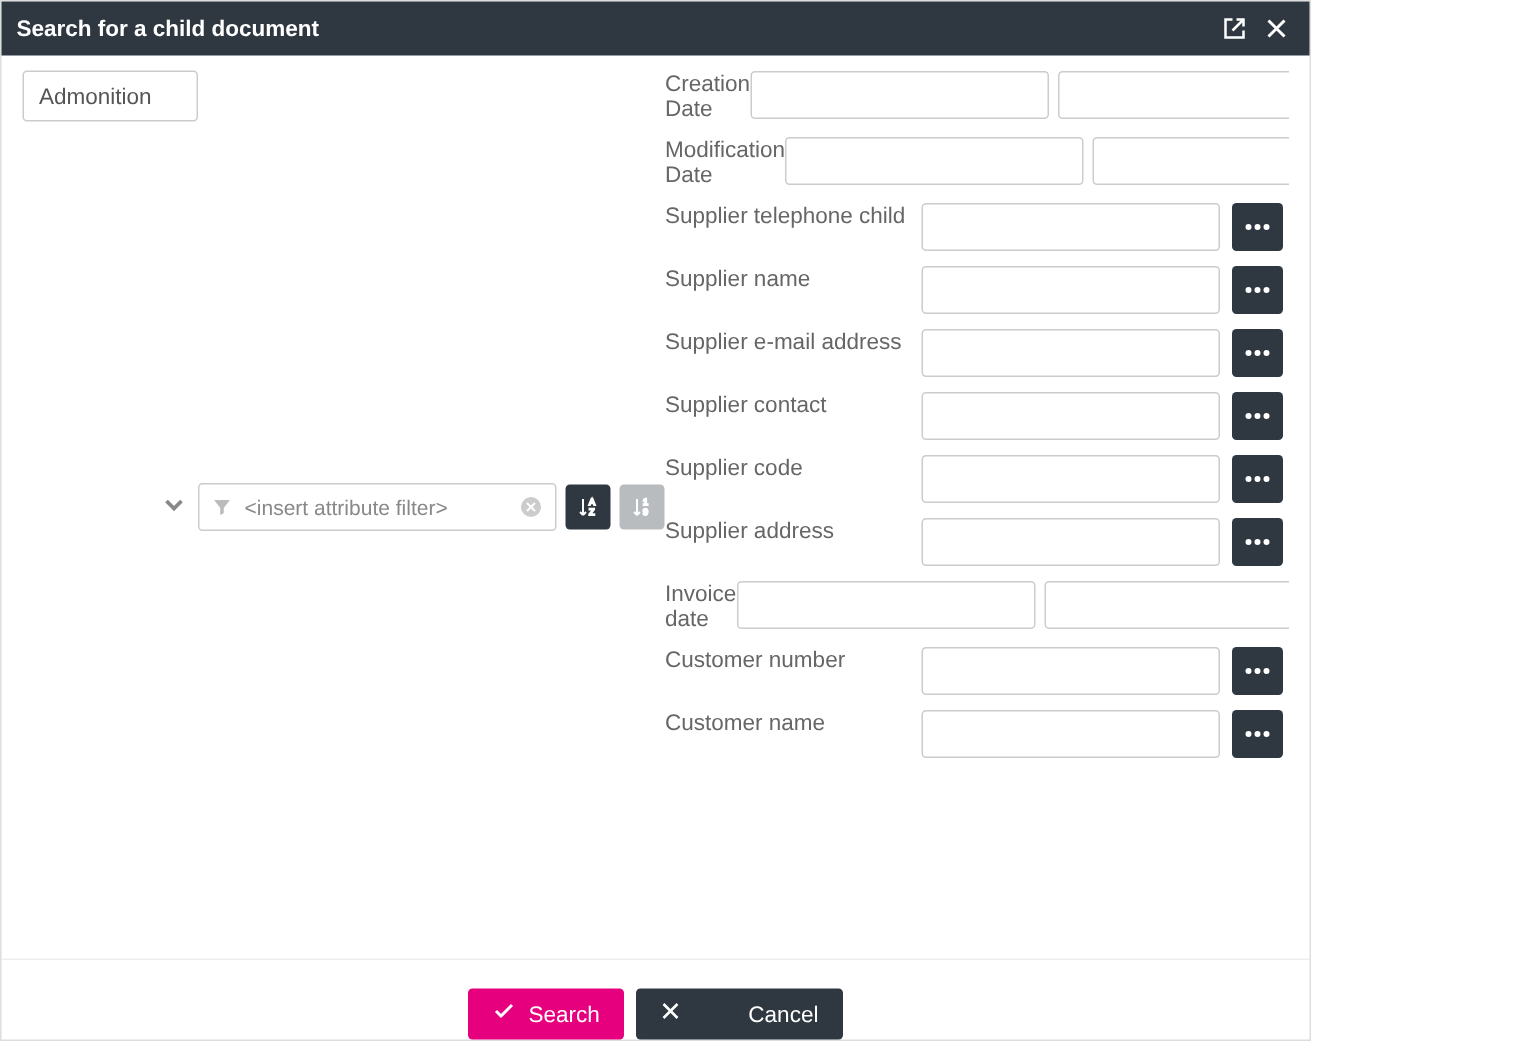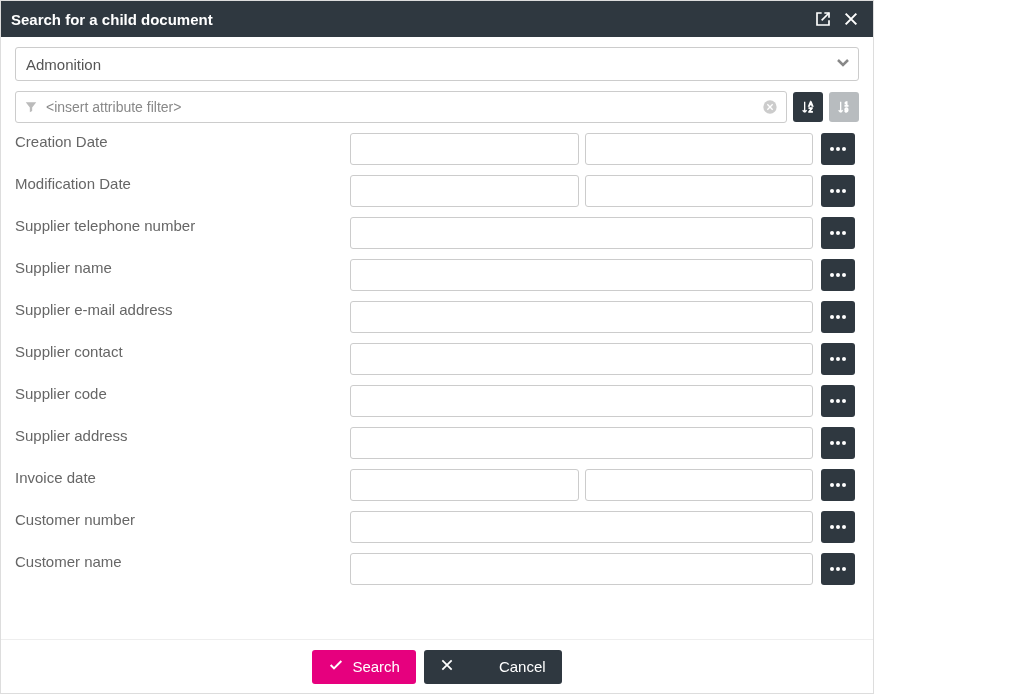--- a/index.html
+++ b/index.html
@@ -1,40 +1,40 @@
 <!DOCTYPE html>
 <html><head>
 <meta charset="utf-8">
 <style>
   * { box-sizing: border-box; }
   html, body { margin:0; padding:0; font-family:"Segoe UI",Arial,sans-serif; font-size:14px; color:#555; background:#fff;}
   .dialog { width:874px; height:694px; display:flex; flex-direction:column; border:1px solid #ddd; }
   .titlebar { background:#2f3840; color:#fff; display:flex; align-items:center; padding:0 10px; height:36px; font-size:15px; }
   .titlebar .title { flex:1; font-weight:600;}
   .titlebar .tb-icon { width:24px; height:24px; display:flex; align-items:center; justify-content:center; cursor:pointer; color:#fff; margin-left:4px;}
-  .content { flex:1; overflow:hidden; display:flex; flex-direction:column; padding:10px 14px 0 14px; position:relative;}
+  .content { flex:1; overflow:hidden; display:flex; flex-direction:row; padding:10px 14px 0 14px; position:relative;}
   .select-row { position:relative; margin-bottom:10px;}
   .select { width:100%; border:1px solid #ccc; border-radius:3px; height:34px; padding:0 30px 0 10px; display:flex; align-items:center; font-size:15px; color:#555; cursor:pointer; background:#fff;}
   .select-chevron { position:absolute; right:6px; top:50%; transform:translateY(-50%); color:#777; pointer-events:none;}
   .filter-row { display:flex; align-items:center; gap:6px; margin-bottom:10px;}
   .filter-box { flex:1; border:1px solid #ccc; border-radius:3px; height:32px; display:flex; align-items:center; padding:0 8px; color:#999; position:relative;}
   .filter-box .funnel { color:#bbb; margin-right:6px; display:flex;}
   .filter-box input { flex:1; border:none; outline:none; font-size:14px; color:#555; font-style:normal;}
   .filter-box input::placeholder { color:#888; }
   .filter-box .clear { color:#ccc; cursor:pointer; display:flex;}
   .sort-btn { width:30px; height:30px; border-radius:3px; display:flex; align-items:center; justify-content:center; cursor:pointer; color:#fff;}
   .sort-dark { background:#2f3840; }
   .sort-light { background:#b8bcbf; }
   .fields-wrap { flex:1; overflow-y:auto; padding-right:4px;}
   .field-row { display:flex; align-items:flex-start; margin-bottom:10px; }
   .field-label { width:335px; font-size:15px; color:#666; }
   .field-inputs { flex:1; display:flex; gap:6px; }
   .field-inputs input { flex:1; height:32px; border:1px solid #ccc; border-radius:3px; padding:0 8px; font-size:14px; outline:none; color:#333;}
   .more-btn { width:34px; height:32px; background:#2f3840; border-radius:3px; display:flex; align-items:center; justify-content:center; margin-left:8px; cursor:pointer; color:#fff; flex-shrink:0;}
-  .footer { height:54px; border-top:1px solid #eee; display:flex; align-items:center; justify-content:center; gap:8px;}
+  .footer { height:54px; border-top:1px solid #eee; display:flex; align-items:flex-end; justify-content:center; gap:8px;}
   .btn { height:34px; border:none; border-radius:3px; padding:0 16px; display:flex; align-items:center; gap:8px; cursor:pointer; font-size:15px; color:#fff;}
   .btn-primary { background:#e6007e; }
   .btn-dark { background:#2f3840;gap:45px; }
   
   .fields-wrap::-webkit-scrollbar { width:10px;}
   .fields-wrap::-webkit-scrollbar-thumb { background:#c0c0c0; border-radius:5px;}
   .fields-wrap::-webkit-scrollbar-track { background:transparent;}
 </style>
 </head>
 <body>
@@ -125,21 +125,21 @@
           </div>
           <div class="more-btn">
             <svg width="18" height="6" viewBox="0 0 18 6" fill="#fff">
               <circle cx="3" cy="3" r="2"></circle>
               <circle cx="9" cy="3" r="2"></circle>
               <circle cx="15" cy="3" r="2"></circle>
             </svg>
           </div>
         </div>
         <div class="field-row">
-          <div class="field-label">Supplier telephone number</div>
+          <div class="field-label">Supplier telephone child</div>
           <div class="field-inputs">
             <input type="text" style="">
           </div>
           <div class="more-btn">
             <svg width="18" height="6" viewBox="0 0 18 6" fill="#fff">
               <circle cx="3" cy="3" r="2"></circle>
               <circle cx="9" cy="3" r="2"></circle>
               <circle cx="15" cy="3" r="2"></circle>
             </svg>
           </div>

